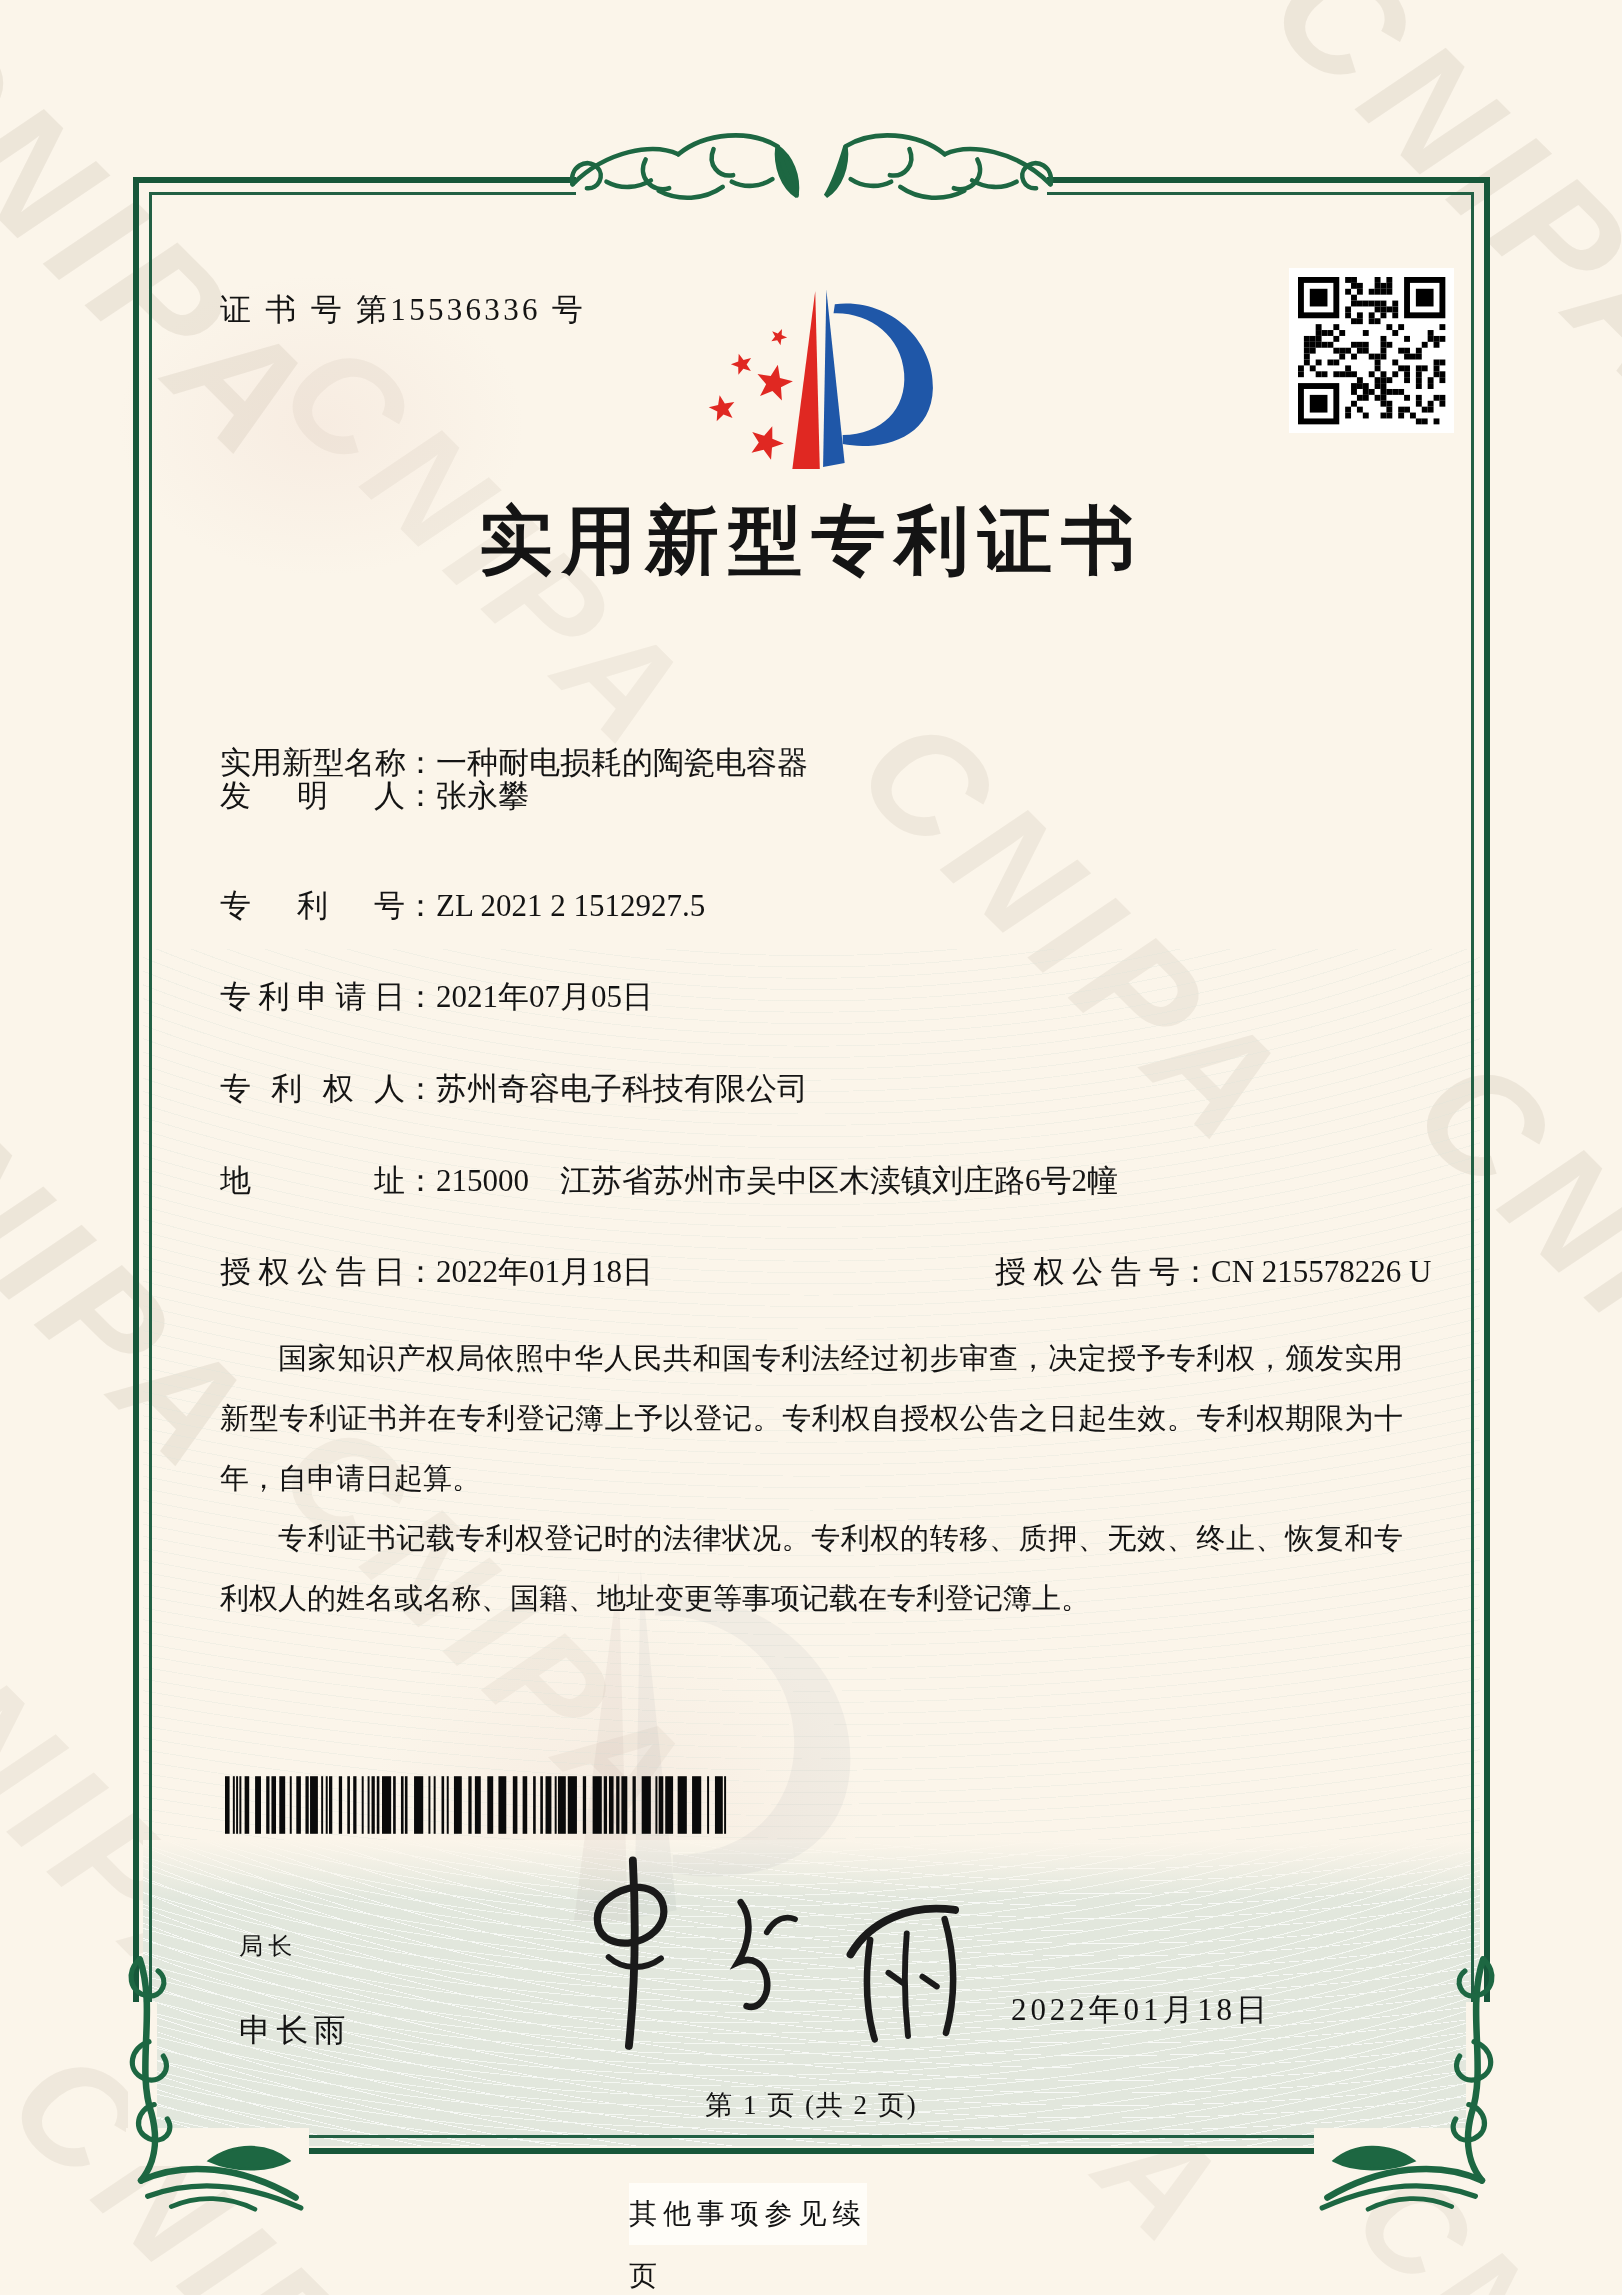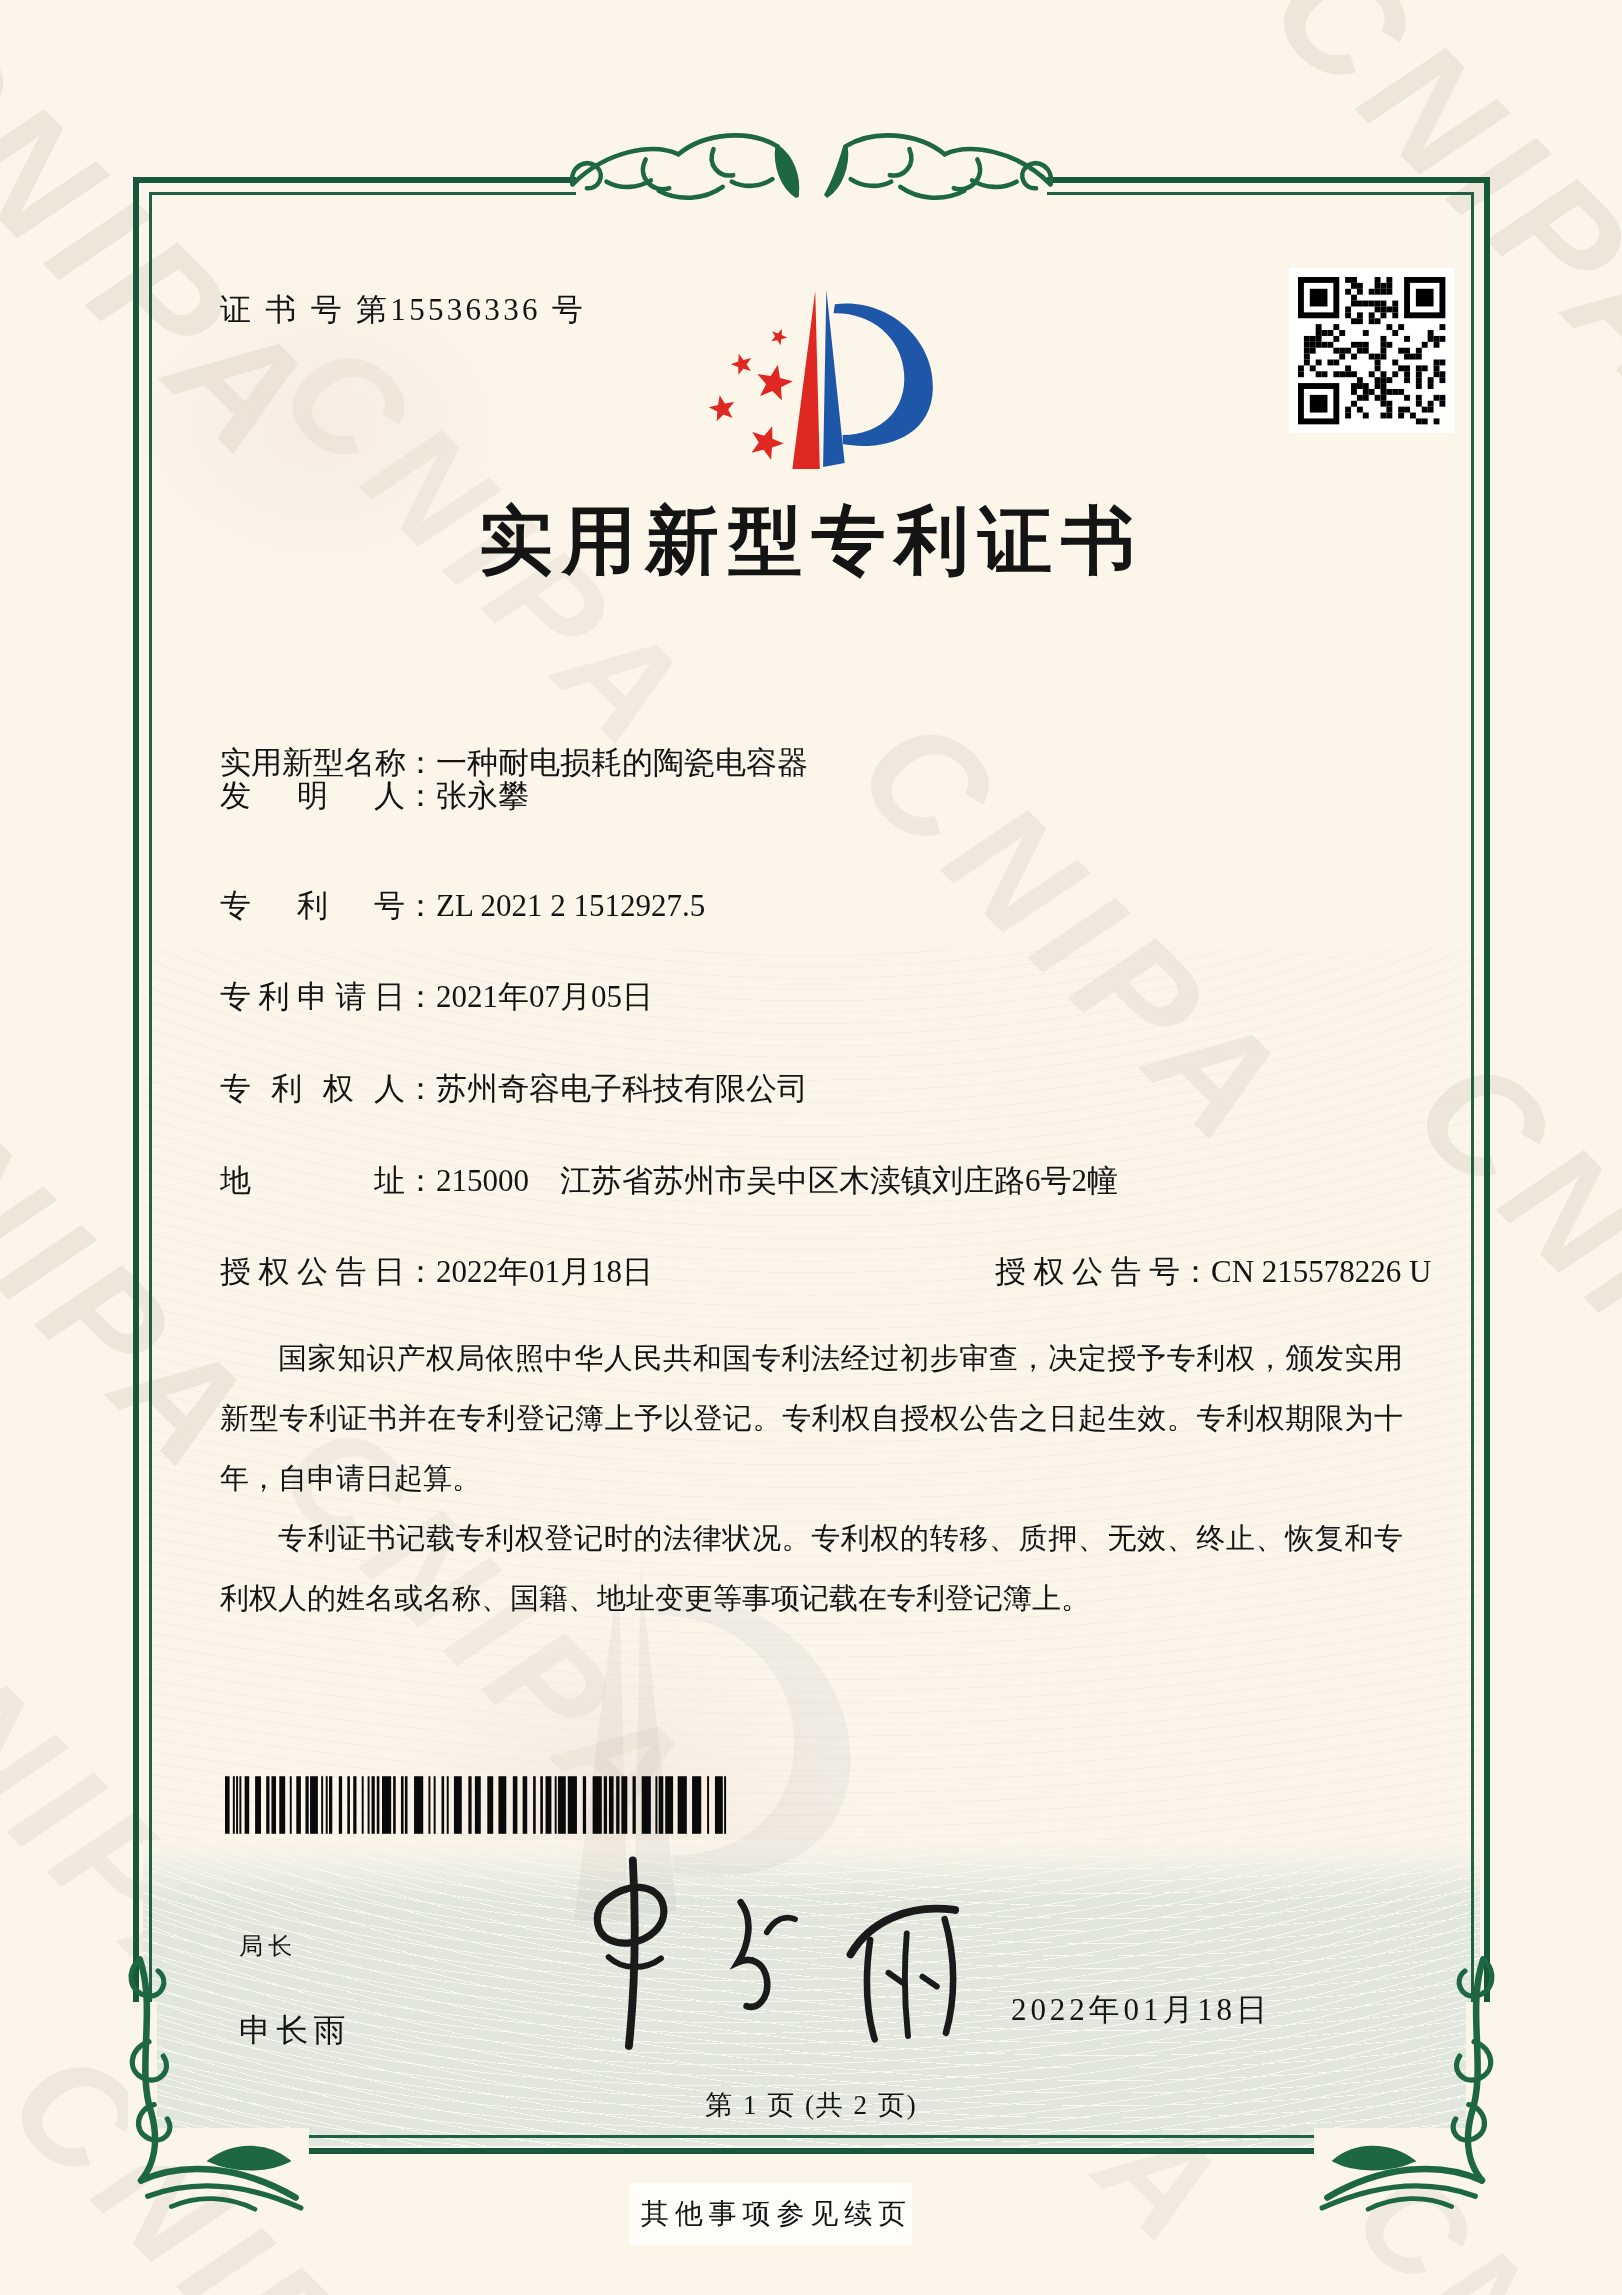--- a/index.html
+++ b/index.html
@@ -71,22 +71,22 @@
     font-size:29px;line-height:60px;text-align:justify;
   }
   .paras p{margin:0;text-indent:2em;}
   .barcode{position:absolute;left:225px;top:1776px;width:505px;height:58px;}
   .director-title{position:absolute;left:239px;top:1930px;font-size:24px;letter-spacing:5.2px;}
   .director-name{position:absolute;left:239px;top:2009px;font-size:32px;letter-spacing:5.2px;}
   .signature{position:absolute;left:504px;top:1842px;width:510px;height:219px;}
   .issue-date{position:absolute;left:1011px;top:1989px;font-size:31px;letter-spacing:3.9px;}
   .page-footer{position:absolute;left:0;right:0;top:2087px;text-align:center;font-size:27px;letter-spacing:2px;}
   .note-box{
-    position:absolute;left:629px;top:2183px;width:283px;height:62px;
-    background:#fffdf8;text-align:right;line-height:62px;
+    position:absolute;left:629px;top:2183px;width:238px;height:62px;
+    background:#fffdf8;text-align:left;line-height:62px;
     font-size:28px;letter-spacing:5.9px;
   }
 </style>
 </head>
 <body>
 
 <div class="page">
 
   <div class="wm" style="left:-39px;top:-26px;font-size:160px;">CNIPA</div>
   <div class="wm" style="left:1364px;top:-85px;font-size:157px;">CNIPA</div>

